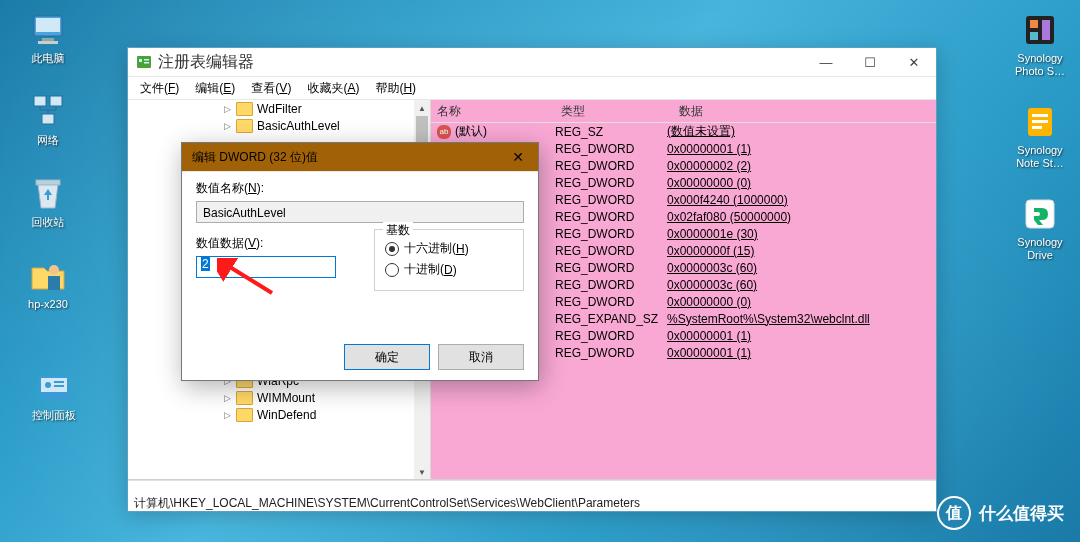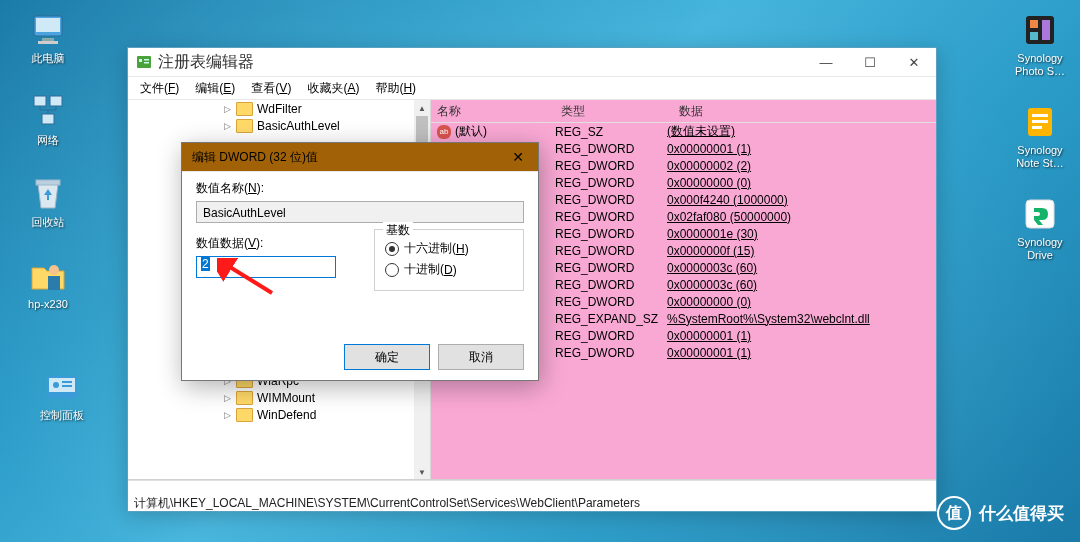--- a/index.html
+++ b/index.html
@@ -103,21 +103,21 @@
   <div class="desk-icon" style="left:18px;top:256px">
     <div class="di-img">
         <svg viewBox="0 0 40 40">
           <path d="M4 12h12l3 3h17v18H4z" fill="#ffd968" stroke="#d9a43a"></path>
           <circle cx="26" cy="14" r="5" fill="#f4c28c"></circle>
           <rect x="20" y="20" width="12" height="14" fill="#2b7caa"></rect>
         </svg>
       </div>
     <div class="di-lbl">hp-x230</div>
   </div>
-  <div class="desk-icon" style="left:32px;top:367px">
+  <div class="desk-icon" style="left:24px;top:367px">
     <div class="di-img">
         <svg viewBox="0 0 40 40">
           <rect x="5" y="9" width="30" height="22" rx="2" fill="#3a9bd8"></rect>
           <rect x="7" y="11" width="26" height="14" fill="#cfe9f7"></rect>
           <circle cx="14" cy="18" r="3" fill="#3a9bd8"></circle>
           <rect x="20" y="14" width="10" height="2" fill="#3a9bd8"></rect>
           <rect x="20" y="18" width="10" height="2" fill="#3a9bd8"></rect>
         </svg>
       </div>
     <div class="di-lbl">控制面板</div>

